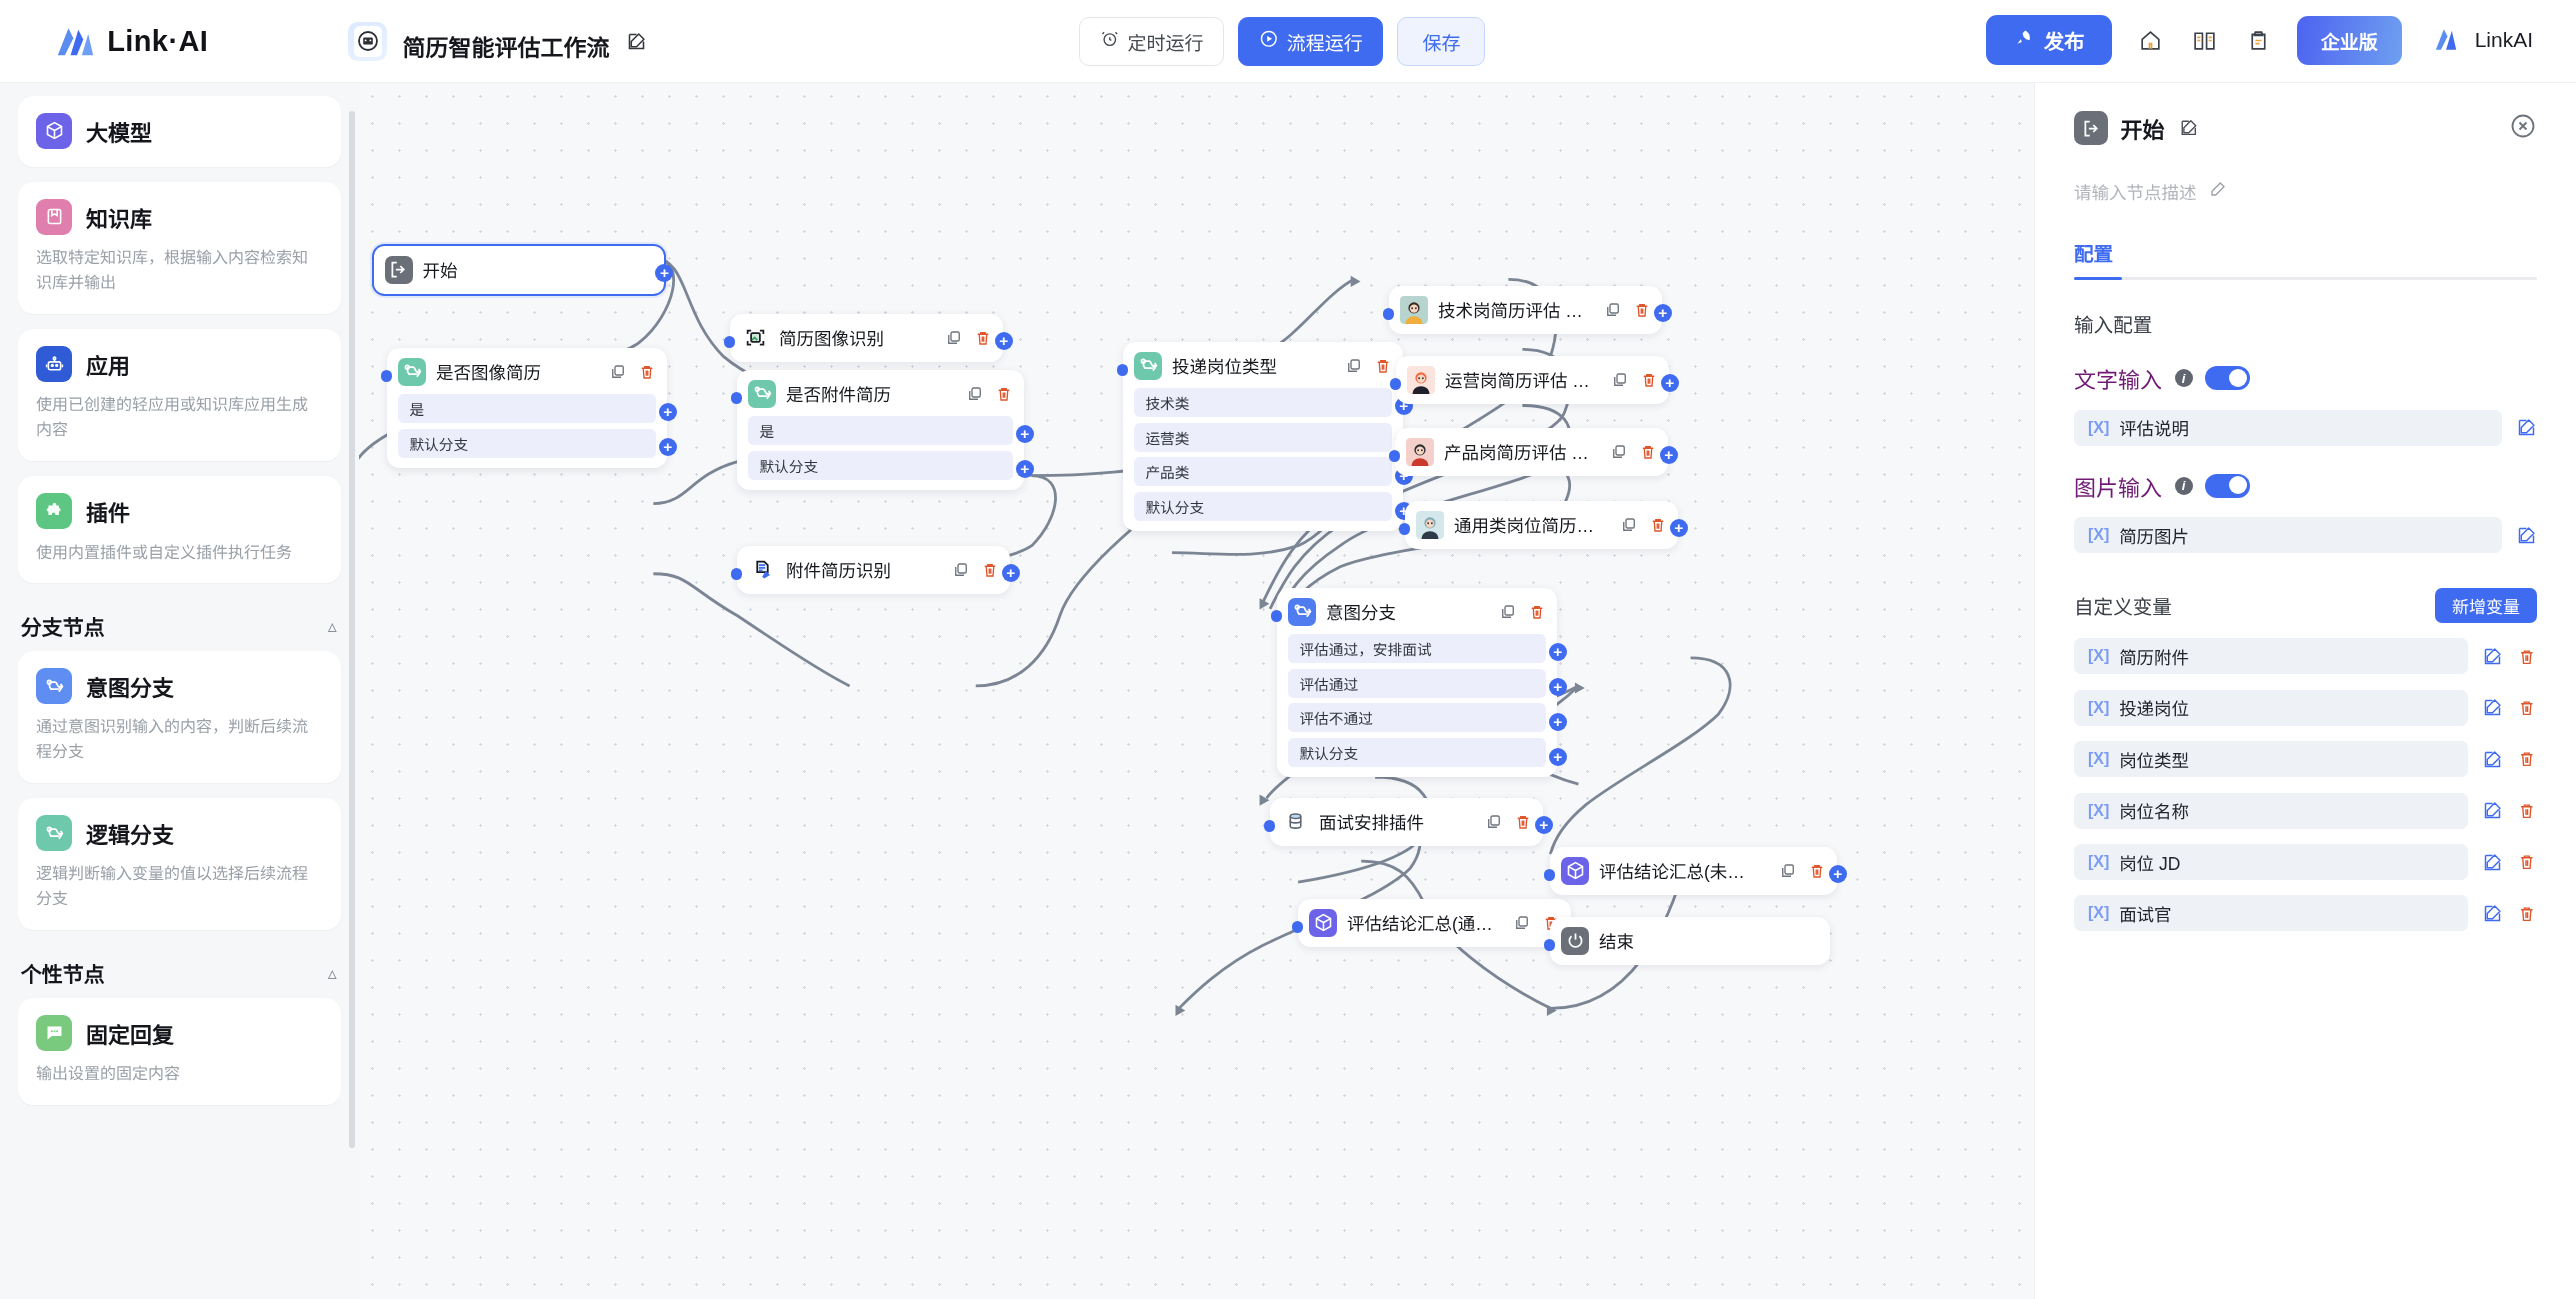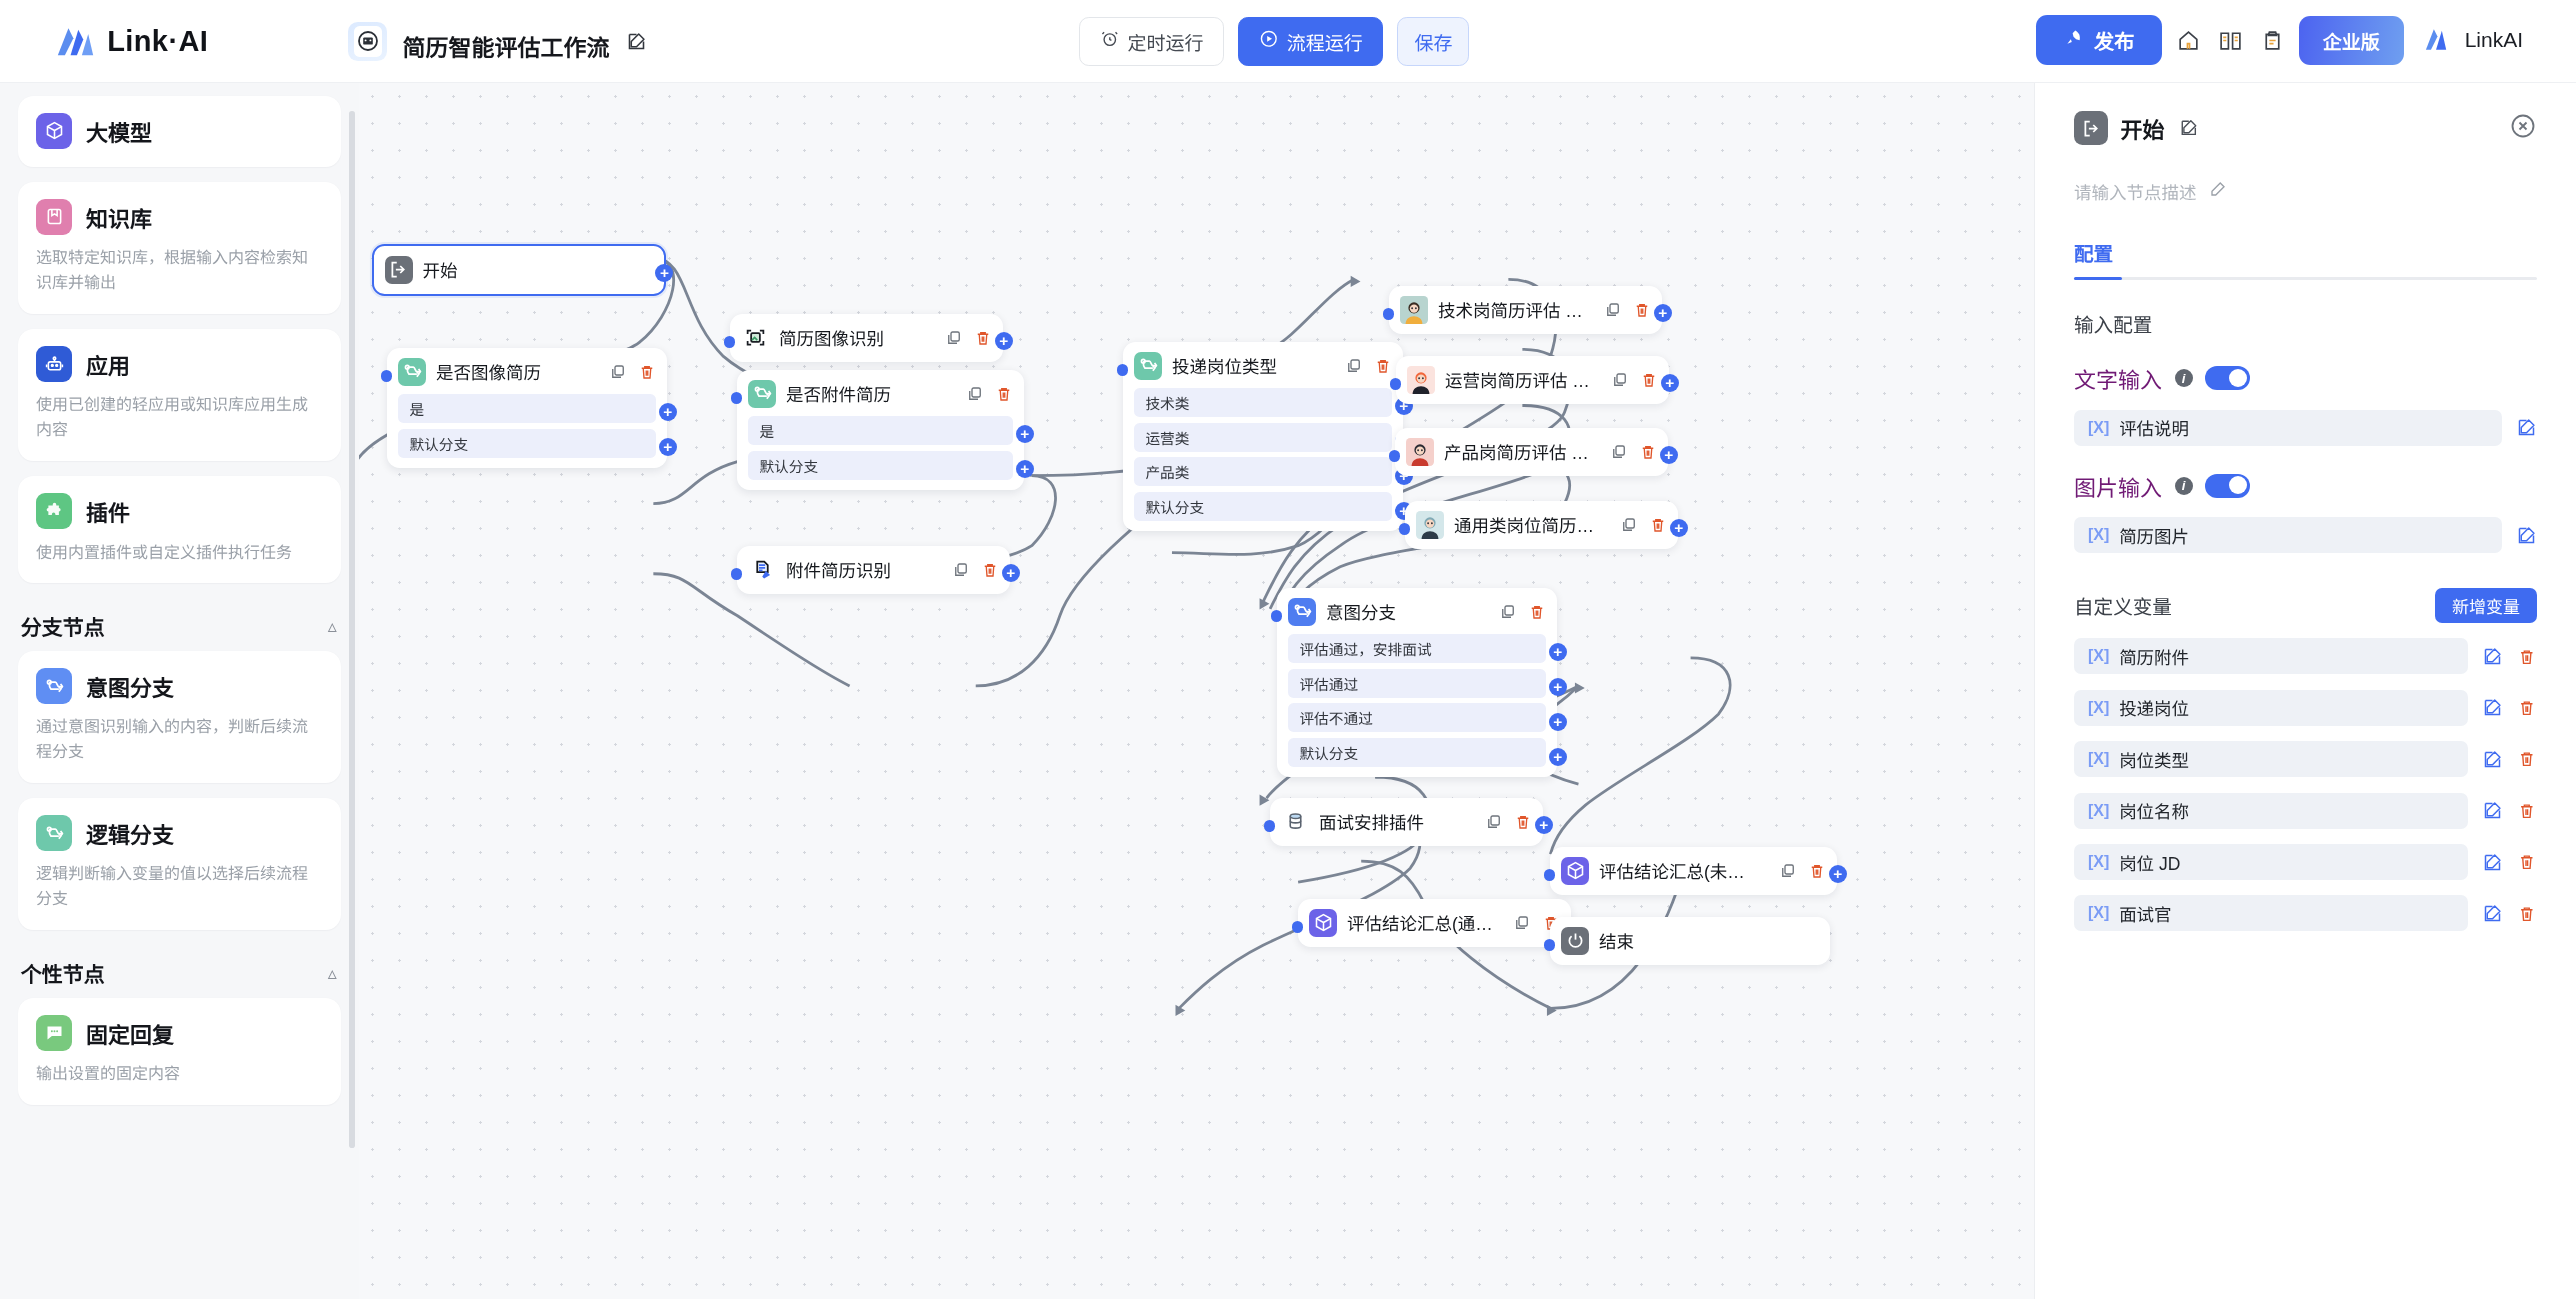--- a/index.html
+++ b/index.html
@@ -37,25 +37,25 @@
     position: absolute; left: 1079px; top: 17px;
     display: flex; align-items: center; gap: 14px;
   }
   .btn {
     height: 49px; border-radius: 9.8px; display: flex; align-items: center;
     justify-content: center; gap: 8.4px; font-size: 19px; cursor: pointer;
     padding: 0 19.6px; white-space: nowrap;
   }
   .btn-outline { background:#fff; border: 1.1px solid #e3e6ea; color:#454a52; }
   .btn-primary { background:#3f6bf0; border:1.1px solid #3f6bf0; color:#fff; }
-  .btn-soft { background:#eef3fe; border:1.1px solid #c6d6fb; color:#3f6bf0; padding: 0 16px; }
+  .btn-soft { background:#eef3fe; border:1.1px solid #c6d6fb; color:#3f6bf0; padding: 0 24px; }
 
   .right-actions {
-    position: absolute; right: 53px; top: 15.4px;
-    display: flex; align-items: center; gap: 11px;
+    position: absolute; right: 43px; top: 15.4px;
+    display: flex; align-items: center; gap: 23px;
   }
   .btn-publish {
     height: 50px; padding: 0 27px; border-radius: 11.2px; background:#3f6bf0; color:#fff;
     display:flex; align-items:center; gap:9.8px; font-size:20.3px; font-weight:600; cursor:pointer;
   }
   .top-icon { width: 31px; height: 31px; display:flex;align-items:center;justify-content:center; cursor:pointer; }
   .btn-enterprise {
     height: 49px; padding: 0 24px; border-radius: 11.2px; color:#fff; font-size:19px; font-weight:600;
     background: linear-gradient(100deg,#4c63f0,#6f9ff0); display:flex;align-items:center; cursor:pointer;
   }

